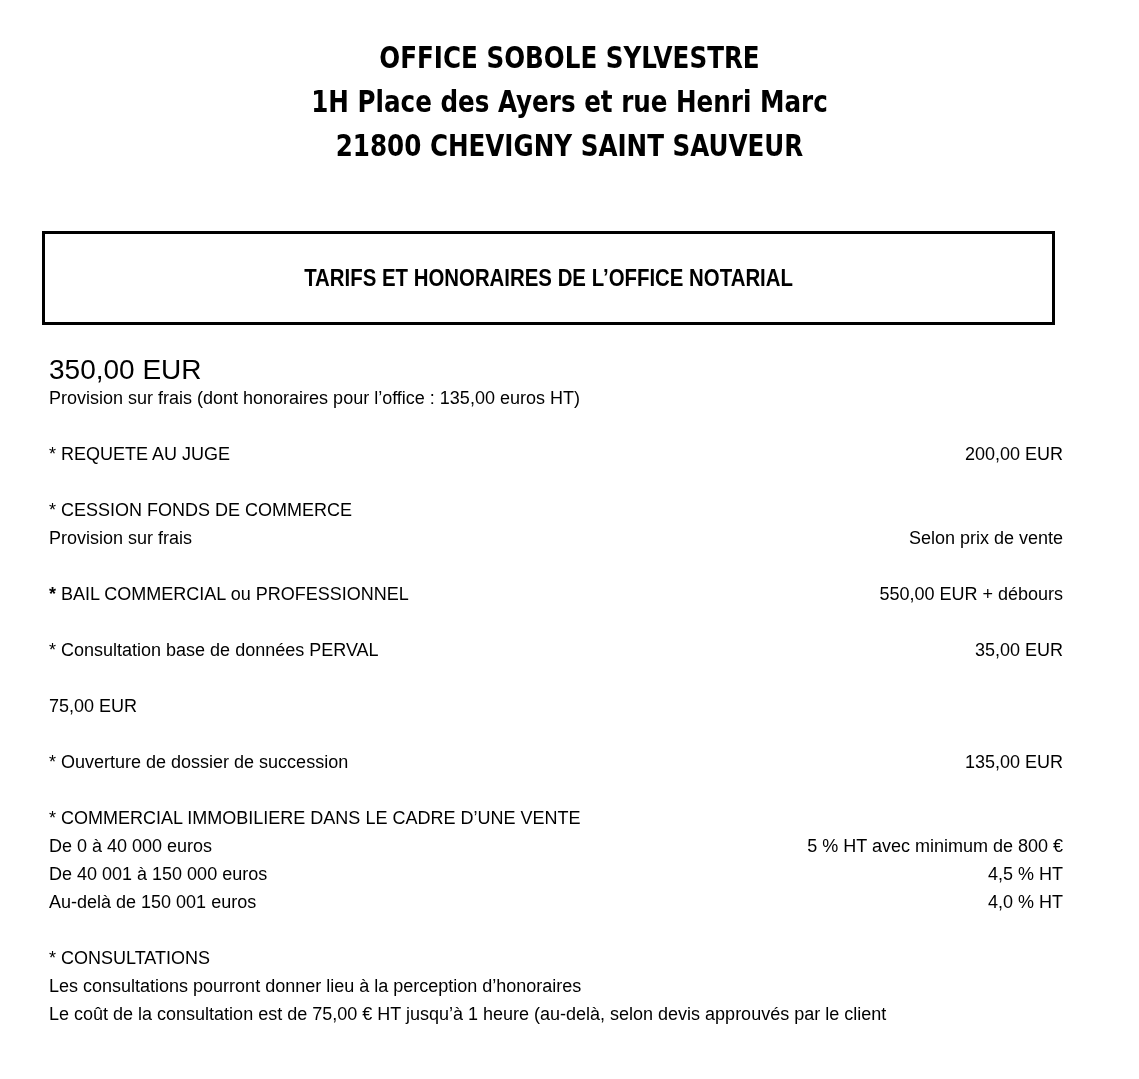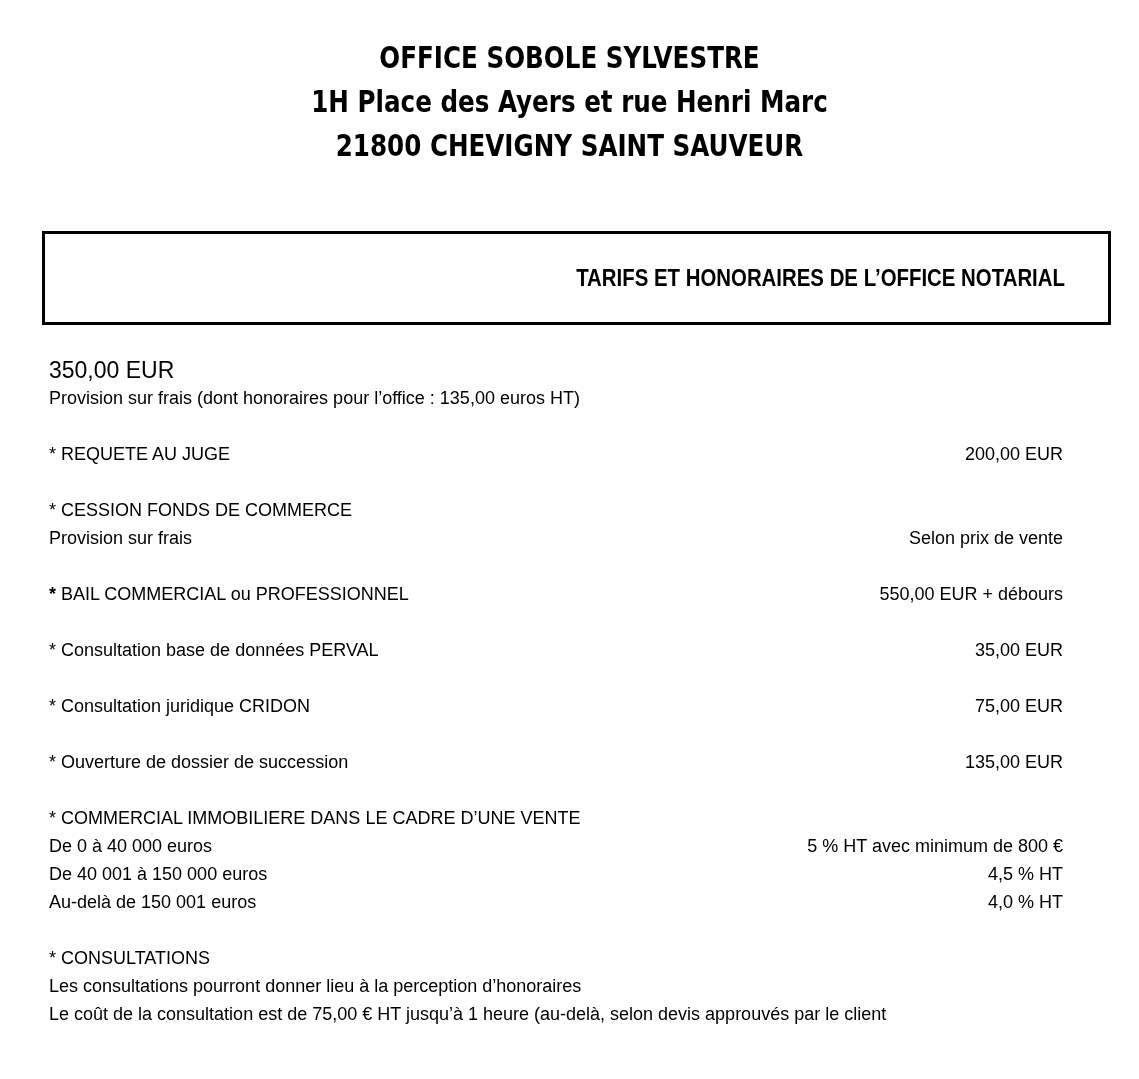--- a/index.html
+++ b/index.html
@@ -18,26 +18,26 @@
     font-family: "DejaVu Sans", sans-serif;
     font-weight: bold;
     font-size: 30px;
     line-height: 44px;
     transform: scaleX(0.82);
     white-space: nowrap;
   }
   
   .title-box {
     box-sizing: border-box;
-    margin: 63px 28px 0 42px;
+    margin: 63px 84px 0 42px;
     height: 94px;
     border: 3px solid #000000;
     display: flex;
     align-items: center;
-    justify-content: flex-end;
+    justify-content: center;
   }
   .title-text {
     font-size: 24px;
     font-weight: bold;
     letter-spacing: 0px;
     transform: scaleX(0.85);
     white-space: nowrap;
   }
   
   .tariff-list {
@@ -46,21 +46,21 @@
   }
   .row {
     display: flex;
     justify-content: space-between;
     align-items: baseline;
     line-height: 28px;
     min-height: 28px;
   }
   .row .left { text-align: left; }
   .row .right { text-align: right; white-space: nowrap; }
-  .row .right.large { font-size: 23px; line-height: 28px; }
+  .row .right.large { font-size: 28px; line-height: 28px; }
   .row .left b { font-weight: bold; }
   .row.spacer { height: 28px; min-height: 28px; }
 </style>
 </head>
 <body>
 
 <div class="page">
 
   <div class="header">
     <div class="header-line">OFFICE SOBOLE SYLVESTRE</div>
@@ -97,21 +97,20 @@
         <span class="left"><b>*</b> BAIL COMMERCIAL ou PROFESSIONNEL</span>
         <span class="right">550,00 EUR + débours</span>
       </div>
       <div class="row spacer"></div>
       <div class="row">
         <span class="left">* Consultation base de données PERVAL</span>
         <span class="right">35,00 EUR</span>
       </div>
       <div class="row spacer"></div>
       <div class="row">
-        <span class="left">* Consultation juridique CRIDON</span>
         <span class="right">75,00 EUR</span>
       </div>
       <div class="row spacer"></div>
       <div class="row">
         <span class="left">* Ouverture de dossier de succession</span>
         <span class="right">135,00 EUR</span>
       </div>
       <div class="row spacer"></div>
       <div class="row">
         <span class="left">* COMMERCIAL IMMOBILIERE DANS LE CADRE D’UNE VENTE</span>

